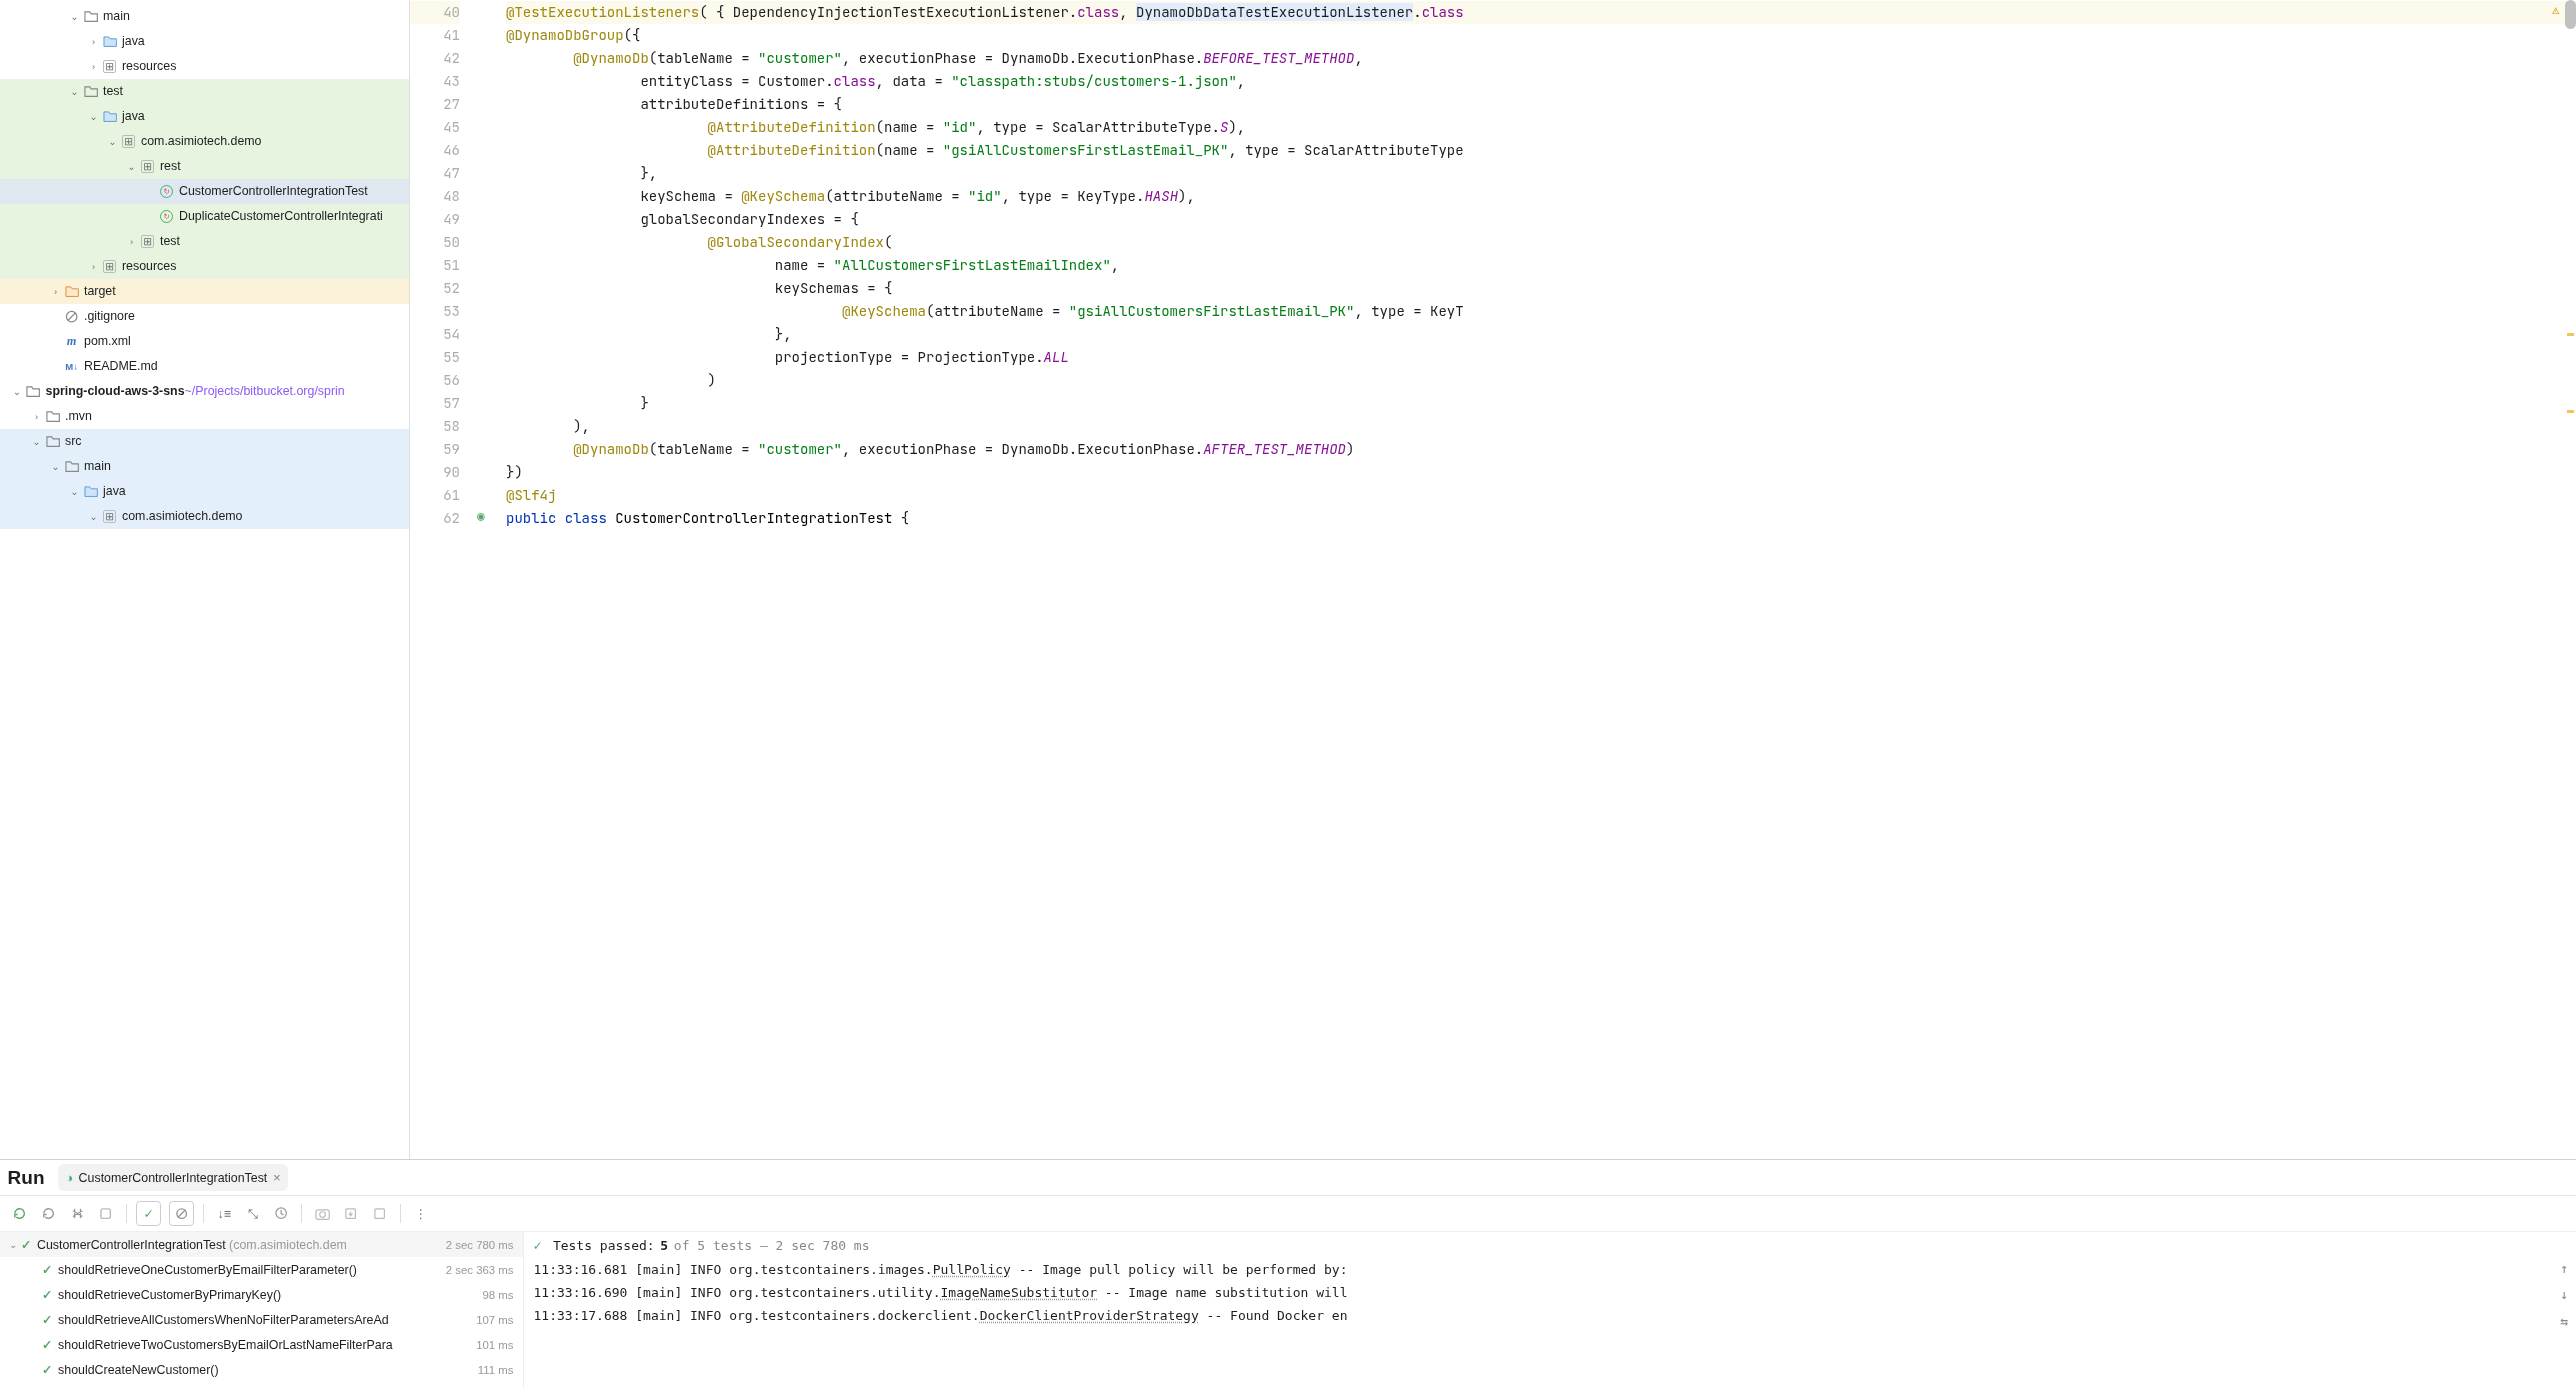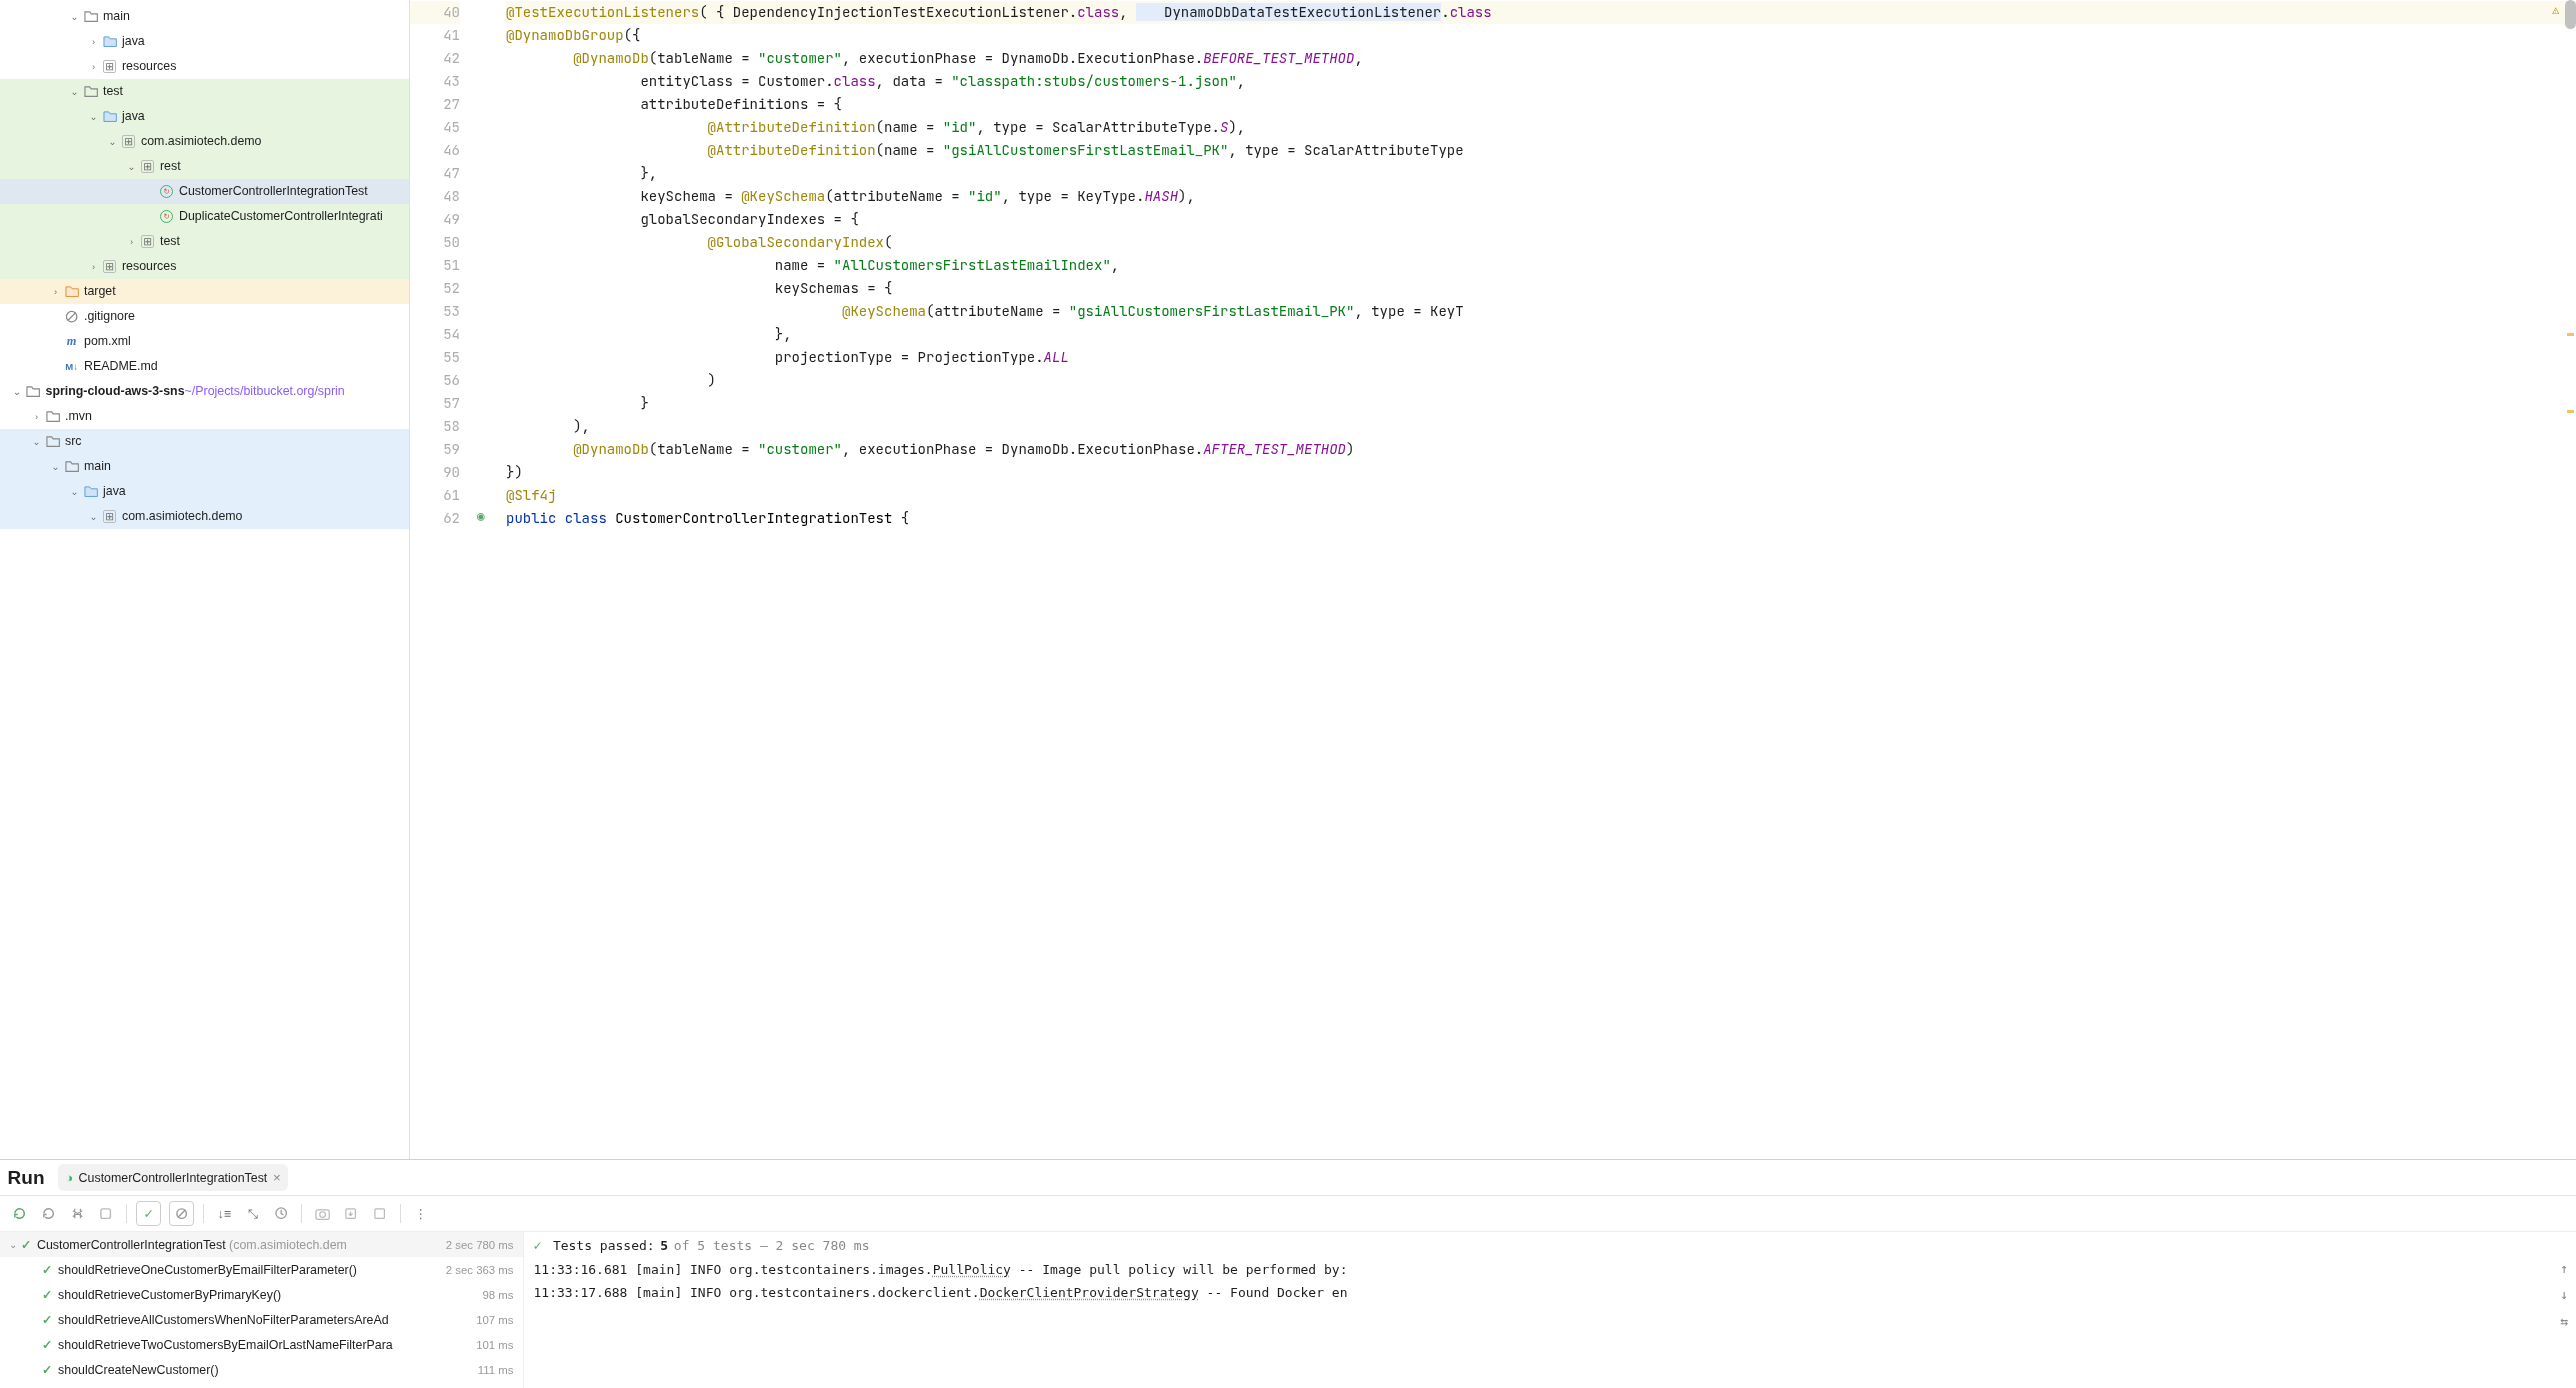--- a/index.html
+++ b/index.html
@@ -27,21 +27,21 @@
 .gutter { width: 67px; text-align: right; padding-right: 17px; color: #adadad; background: #fff; flex-shrink: 0; user-select: none; line-height: 23px; padding-top: 1px; }
 .gutter-extra { width: 29px; position: relative; flex-shrink: 0; }
 .code { flex: 1; white-space: pre; overflow: hidden; line-height: 23px; padding-top: 1px; position: relative; }
 .code-line { height: 23px; }
 .tok-ann { color: #9e880d; }
 .tok-str { color: #067d17; }
 .tok-const { color: #871094; font-style: italic; }
 .tok-kw { color: #0033b3; }
 .tok-field { color: #871094; }
 .tok-cls { color: #000; }
-.tok-hl { background: #e2ecfb; padding-left: 28px; }
+.tok-hl { background: #e2ecfb; }
 .line-hl { background: #fcfaed; }
 .scrollbar-v { position: absolute; right: 0; top: 0; width: 11.4px; height: 29px; background: #c1c1c1; border-radius: 5.7px; }
 .warn-stripe { position: absolute; right: 1.9px; width: 7.6px; height: 2.9px; background: #f2c55c; }
 .err-badge { position: absolute; top: 1.9px; right: 17px; font-size: 11.4px; color: #e08c00; }
 
 .bottom-panel { border-top: 1px solid #d0d0d0; display: flex; flex-direction: column; height: 229px; }
 .tab-bar { display: flex; align-items: center; height: 36px; border-bottom: 1px solid #e5e5e5; padding-left: 7.6px; gap: 13.3px; }
 .tab-run { font-weight: 600; font-size: 19px; }
 .tab-item { display: flex; align-items: center; gap: 5.7px; padding: 5.7px 7.6px; border-radius: 5.7px; background: #f2f2f2; font-size: 12.4px; }
 .tab-close { color: #888; cursor: pointer; font-size: 13.3px; }
@@ -411,20 +411,21 @@
         </div>
       <div class="console">
         <div class="hdr">
           <span class="pass-icon">✓</span>
           <span>Tests passed:</span>
           <b>5</b>
           <span style="color:#888">of 5 tests – 2 sec 780 ms</span>
         </div>
         <div id="console-lines">
             <div class="console-line">11:33:16.681 [main] INFO org.testcontainers.images.<span class="udl">PullPolicy</span> -- Image pull policy will be performed by:</div>
+            <div class="console-line">11:33:16.690 [main] INFO org.testcontainers.utility.<span class="udl">ImageNameSubstitutor</span> -- Image name substitution will</div>
             <div class="console-line">11:33:17.688 [main] INFO org.testcontainers.dockerclient.<span class="udl">DockerClientProviderStrategy</span> -- Found Docker en</div>
           </div>
         <div class="side-icons">
           <span>↑</span>
           <span>↓</span>
           <span>⇆</span>
         </div>
       </div>
     </div>
   </div>

